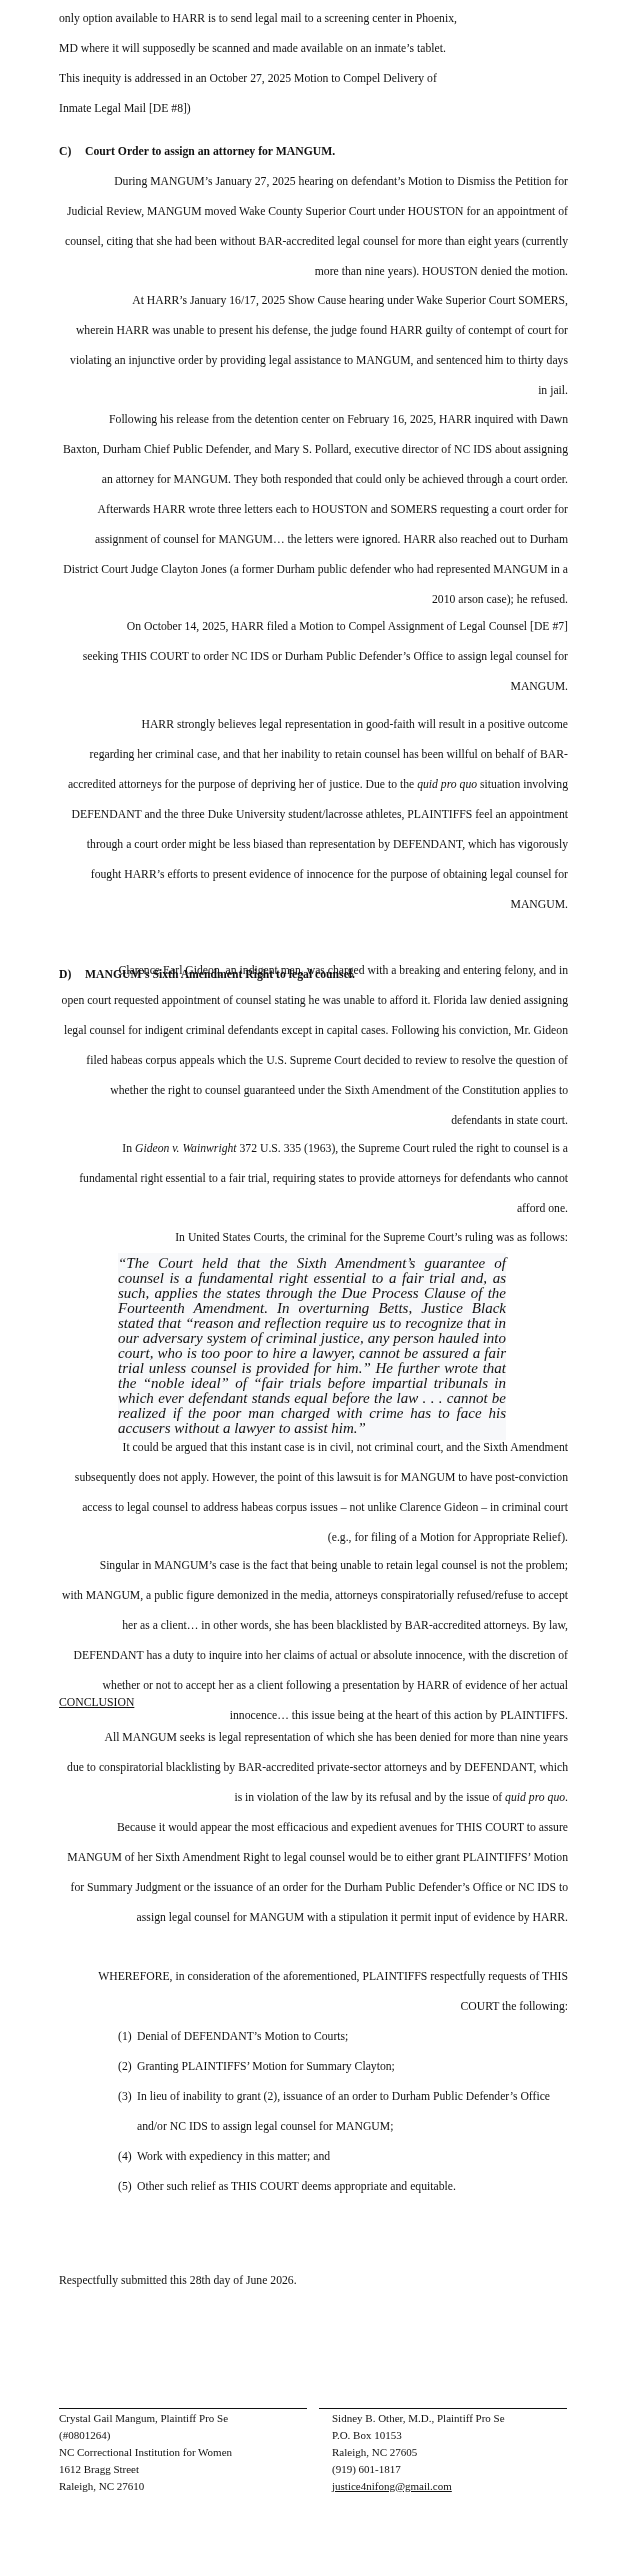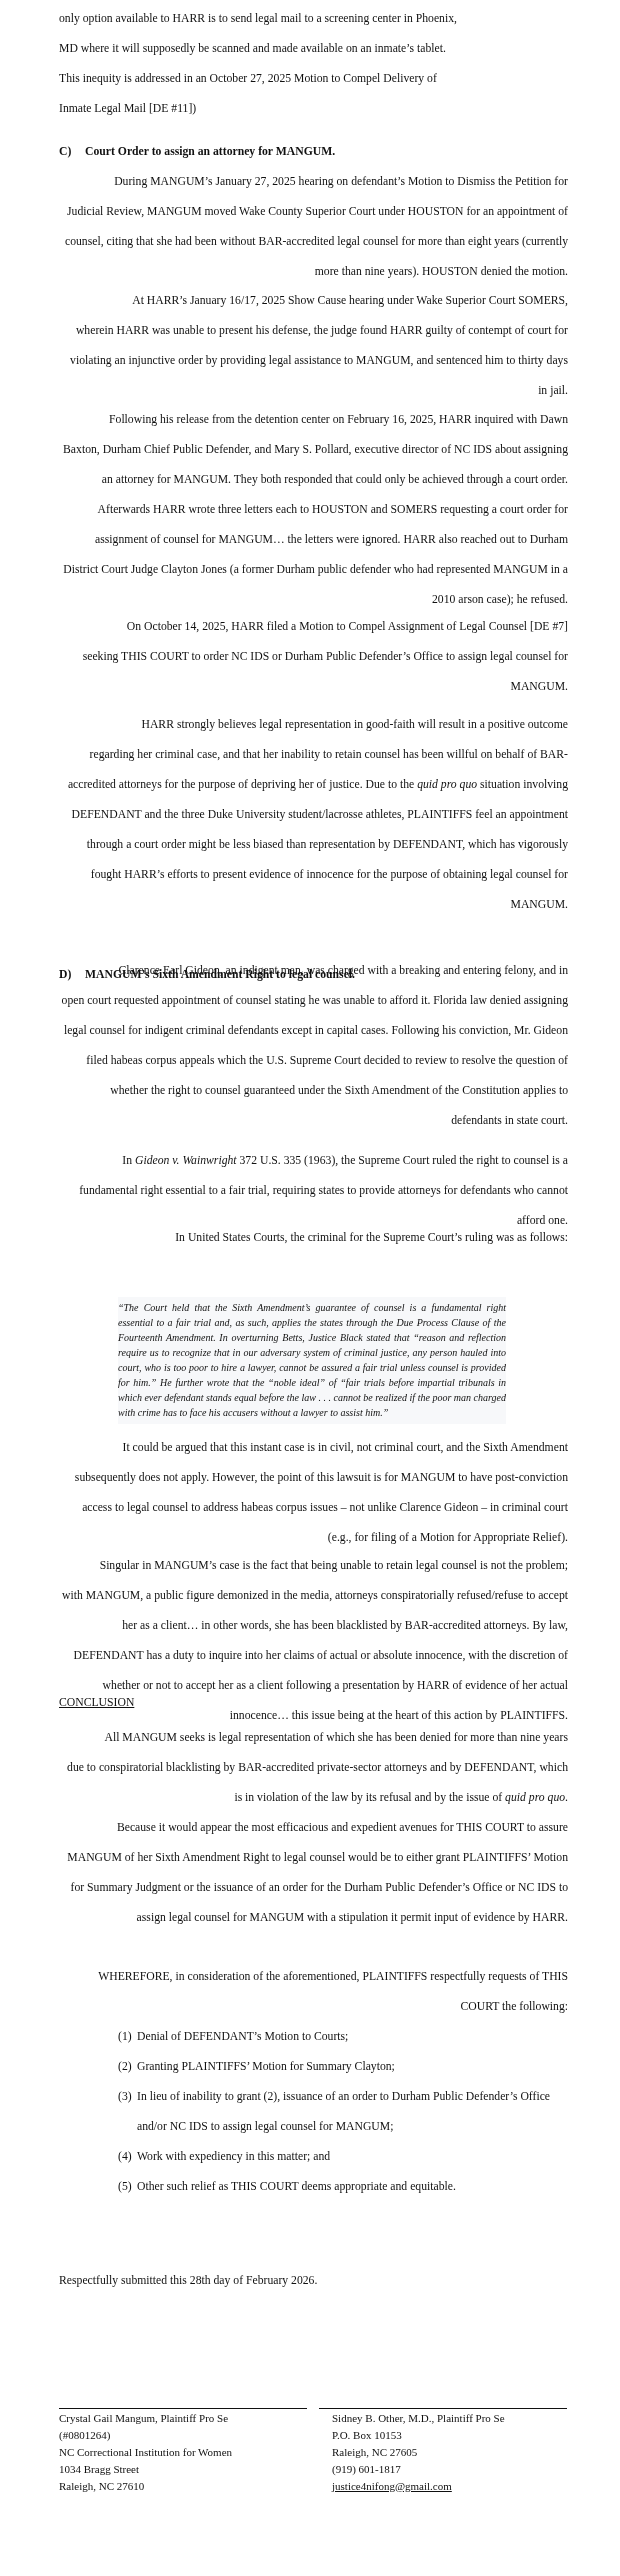--- a/index.html
+++ b/index.html
@@ -10,42 +10,42 @@
   }
   .page { position: absolute; left: 59px; top: 0; width: 509px; }
   .blk { position: absolute; left: 0; width: 509px; font-size: 11.7px; line-height: 30px; }
   .p { text-indent: 39px; text-align: right; }
   .noind { text-indent: 0; }
   .heading { font-weight: bold; }
   .heading .lbl { display: inline-block; width: 26px; }
   .center-u { text-decoration: underline; }
   .quote {
     position: absolute; left: 59px; width: 388px; padding: 0 0px;
-    background: #f7f8fa; font-style: italic; font-size: 10px; line-height: 15px;
-    text-align: justify; text-align-last: left; margin-top: 44px;
+    background: #f7f8fa; font-style: italic; font-size: 15px; line-height: 15px;
+    text-align: justify; text-align-last: left;
   }
   .quote-inner { padding: 2.9px 0 4.4px 0; }
   .list { position: absolute; left: 59px; width: 450px; font-size: 11.7px; line-height: 30px; }
   .li { display: flex; }
   .li .num { width: 19px; flex: none; }
   .sig-line { position: absolute; top: 2408px; height: 0; border-top: 0.9px solid #111; }
   .sig { position: absolute; top: 2410px; font-size: 11px; line-height: 17px; }
   .sig a { color: #111; text-decoration: underline; }
   i, em { font-style: italic; }
 </style>
 </head>
 <body>
 
 <div class="page">
 
   <div class="blk" style="top:4.4px;">
     <div>only option available to HARR is to send legal mail to a screening center in Phoenix,</div>
     <div>MD where it will supposedly be scanned and made available on an inmate’s tablet.</div>
     <div>This inequity is addressed in an October 27, 2025 Motion to Compel Delivery of</div>
-    <div>Inmate Legal Mail [DE #11])</div>
+    <div>Inmate Legal Mail [DE #8])</div>
   </div>
 
   <div class="blk heading" style="top:137px;">
     <span class="lbl">C)</span><span>Court Order to assign an attorney for MANGUM.</span>
   </div>
 
   <div class="blk p" style="top:167px;">During MANGUM’s January 27, 2025 hearing on defendant’s Motion to Dismiss the Petition for Judicial Review, MANGUM moved Wake County Superior Court under HOUSTON for an appointment of counsel, citing that she had been without BAR-accredited legal counsel for more than eight years (currently more than nine years).  HOUSTON denied the motion.</div>
   <div class="blk p" style="top:286px;">At HARR’s January 16/17, 2025 Show Cause hearing under Wake Superior Court SOMERS, wherein HARR was unable to present his defense, the judge found HARR guilty of contempt of court for violating an injunctive order by providing legal assistance to MANGUM, and sentenced him to thirty days in jail.</div>
   <div class="blk p" style="top:405px;">Following his release from the detention center on February 16, 2025, HARR inquired with Dawn Baxton, Durham Chief Public Defender, and Mary S. Pollard, executive director of NC IDS about assigning an attorney for MANGUM.  They both responded that could only be achieved through a court order.  Afterwards HARR wrote three letters each to HOUSTON and SOMERS requesting a court order for assignment of counsel for MANGUM… the letters were ignored.  HARR also reached out to Durham District Court Judge Clayton Jones (a former Durham public defender who had represented MANGUM in a 2010 arson case); he refused.</div>
   <div class="blk p" style="top:612px;">On October 14, 2025, HARR filed a Motion to Compel Assignment of Legal Counsel [DE #7] seeking THIS COURT to order NC IDS or Durham Public Defender’s Office to assign legal counsel for MANGUM.</div>
@@ -53,21 +53,21 @@
   <div class="blk p" style="top:710px;">
     <span>HARR strongly believes legal representation in good-faith will result in a positive outcome regarding her criminal case, and that her inability to retain counsel has been willful on behalf of BAR-accredited attorneys for the purpose of depriving her of justice.  Due to the </span><i>quid pro quo</i><span> situation involving DEFENDANT and the three Duke University student/lacrosse athletes, PLAINTIFFS feel an appointment through a court order might be less biased than representation by DEFENDANT, which has vigorously fought HARR’s efforts to present evidence of innocence for the purpose of obtaining legal counsel for MANGUM.</span>
   </div>
 
   <div class="blk heading" style="top:960px;">
     <span class="lbl">D)</span><span>MANGUM’s Sixth Amendment Right to legal counsel.</span>
   </div>
 
   <div class="blk p" style="top:956px;">Clarence Earl Gideon, an indigent man, was charged with a breaking and entering felony, and in open court requested appointment of counsel stating he was unable to afford it.  Florida law denied assigning legal counsel for indigent criminal defendants except in capital cases. Following his conviction, Mr. Gideon filed habeas corpus appeals which the U.S. Supreme Court decided to review to resolve the question of whether the right to counsel guaranteed under the Sixth Amendment of the Constitution applies to defendants in state court.</div>
 
-  <div class="blk p" style="top:1134px;margin-top:12px;">
+  <div class="blk p" style="top:1134px;">
     <span>In </span><i>Gideon v. Wainwright</i><span> 372 U.S. 335 (1963), the Supreme Court ruled the right to counsel is a fundamental right essential to a fair trial, requiring states to provide attorneys for defendants who cannot afford one.</span>
   </div>
 
   <div class="blk p" style="top:1223px;">In United States Courts, the criminal for the Supreme Court’s ruling was as follows:</div>
 </div>
 
 <div class="quote" style="top:1253px; left:118px;">
   <div class="quote-inner">“The Court held that the Sixth Amendment’s guarantee of counsel is a fundamental right essential to a fair trial and, as such, applies the states through the Due Process Clause of the Fourteenth Amendment.  In overturning Betts, Justice Black stated that “reason and reflection require us to recognize that in our adversary system of criminal justice, any person hauled into court, who is too poor to hire a lawyer, cannot be assured a fair trial unless counsel is provided for him.”  He further wrote that the “noble ideal” of “fair trials before impartial tribunals  in which ever defendant stands equal before the law . . . cannot be realized if the poor man charged with crime has to face his accusers without a lawyer to assist him.”</div>
 </div>
 
@@ -103,31 +103,31 @@
       <span class="num">(4)</span>
       <span>Work with expediency in this matter; and</span>
     </div>
   <div class="li">
       <span class="num">(5)</span>
       <span>Other such relief as THIS COURT deems appropriate and equitable.</span>
     </div>
 </div>
 
 <div class="page">
-  <div class="blk noind" style="top:2266px;">Respectfully submitted this 28th day of February 2026.</div>
+  <div class="blk noind" style="top:2266px;">Respectfully submitted this 28th day of June 2026.</div>
 </div>
 
 <div class="sig-line" style="left:59px; width:248px;"></div>
 <div class="sig-line" style="left:319px; width:248px;"></div>
 
 <div class="sig" style="left:59px;">
   <div>Crystal Gail Mangum, Plaintiff Pro Se</div>
   <div>(#0801264)</div>
   <div>NC Correctional Institution for Women</div>
-  <div>1034 Bragg Street</div>
+  <div>1612 Bragg Street</div>
   <div>Raleigh, NC  27610</div>
 </div>
 
 <div class="sig" style="left:332px;">
   <div>Sidney B. Other, M.D., Plaintiff Pro Se</div>
   <div>P.O. Box 10153</div>
   <div>Raleigh, NC  27605</div>
   <div>(919) 601-1817</div>
   <div><a>justice4nifong@gmail.com</a></div>
 </div>

